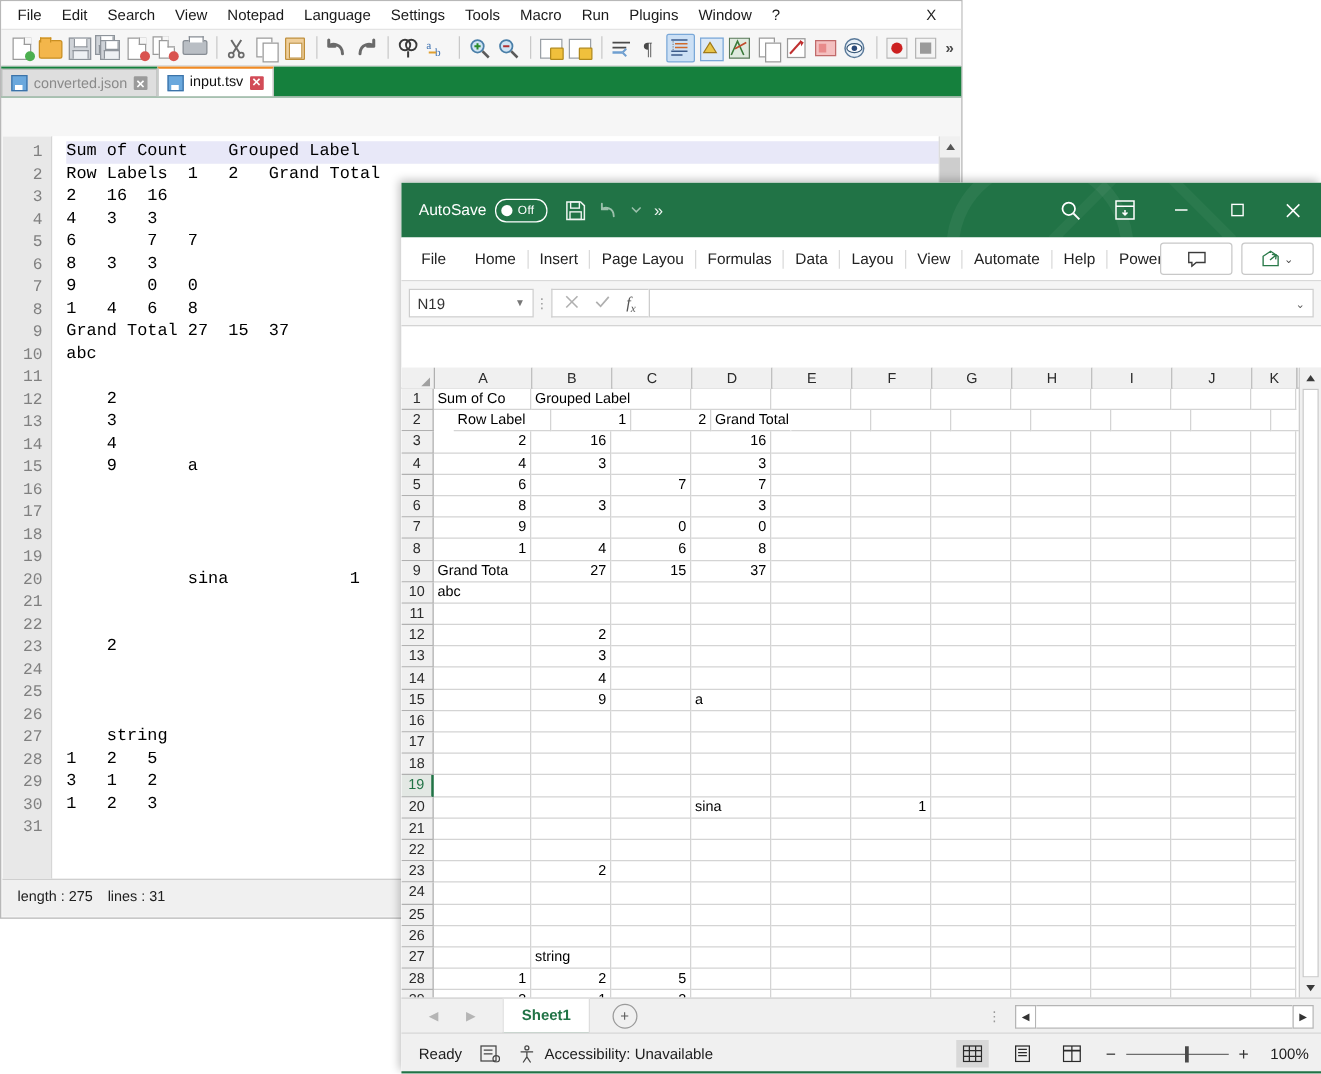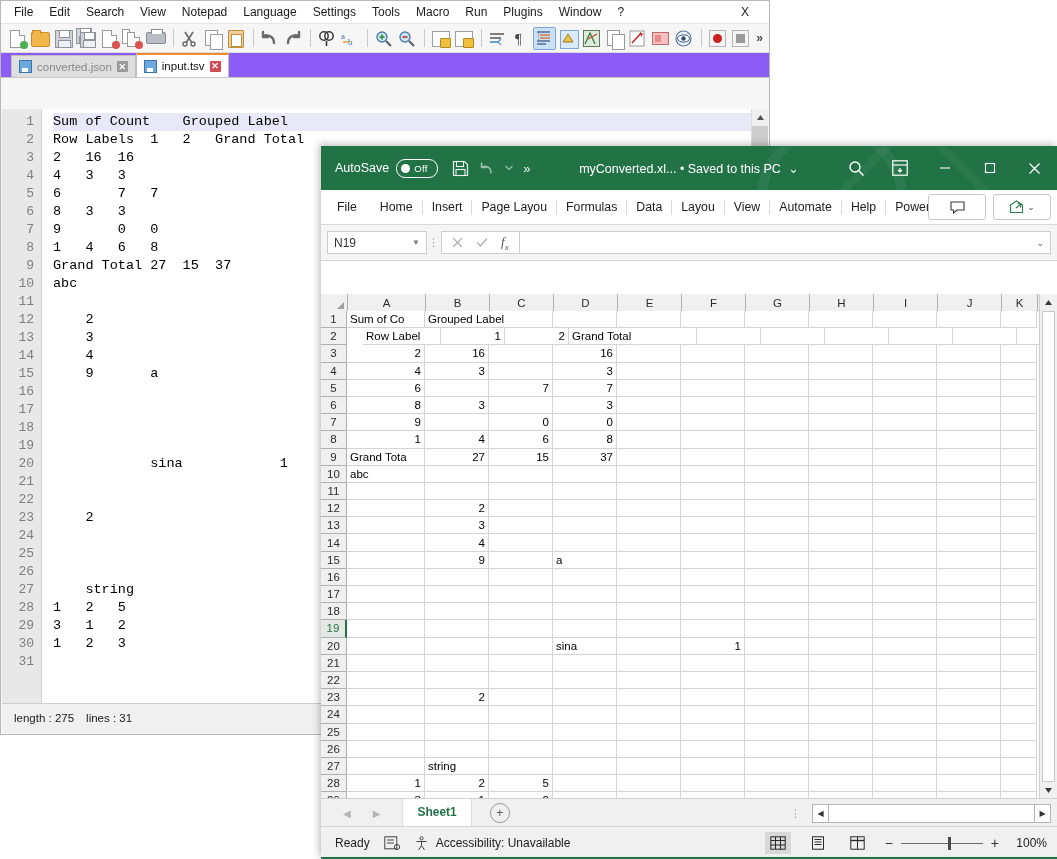--- a/index.html
+++ b/index.html
@@ -74,22 +74,22 @@
   .g-print:before{content:"";position:absolute;left:4px;top:-4px;width:10px;height:4px;background:#fff;border:1px solid #868c93;border-bottom:none;}
   .g-copy{position:absolute;left:3px;top:2px;width:11px;height:14px;background:#fff;border:1px solid #9a9a9a;}
   .g-copy:after{content:"";position:absolute;left:4px;top:3px;width:11px;height:14px;background:#fff;border:1px solid #9a9a9a;}
   .g-paste{position:absolute;left:3px;top:2px;width:14px;height:16px;background:#f0cf9a;border:1px solid #bf8f3b;border-radius:1px;}
   .g-paste:after{content:"";position:absolute;left:2px;top:3px;width:9px;height:11px;background:#fff;border:1px solid #bf8f3b;}
   .g-lockdoc{position:absolute;left:2px;top:3px;width:16px;height:14px;background:#fff;border:1px solid #9aa0a6;}
   .g-lockdoc:after{content:"";position:absolute;right:-2px;bottom:-2px;width:9px;height:8px;background:#f0c03c;border:1px solid #b28a1c;border-radius:1px;}
   .g-blue{position:absolute;left:2px;top:2px;width:17px;height:17px;background:#dce9f7;border:1px solid #7ba7d7;}
 
   .npp-tabs{
-    height:24px;background:#8b5cf6;display:flex;align-items:flex-end;
-    padding-left:10px;border-bottom:1px solid #c7c7c7;
+    height:24px;background:#15803d;display:flex;align-items:flex-end;
+    padding-left:0;border-bottom:1px solid #c7c7c7;
   }
   .npp-tab{
     height:21px;display:flex;align-items:center;gap:5px;padding:0 7px;
     font-size:11.5px;background:#dedede;border:1px solid #bfbfbf;border-bottom:none;
     color:#8a8a8a;cursor:default;
   }
   .npp-tab.active{
     background:#ffffff;color:#111;border-top:2px solid #f08a24;height:22px;
   }
   .tab-ico{width:11px;height:11px;background:#6aa8dd;border:1px solid #3c73a8;position:relative;}
@@ -584,25 +584,20 @@
             </svg>
         </span>
         <span class="qicon dim">
           <svg width="8" height="6" viewBox="0 0 8 6">
               <path d="M0.5 1 L4 4.5 L7.5 1" stroke="#fff" stroke-width="1.2" fill="none"></path>
             </svg>
         </span>
         <span class="qicon" style="font-size:13px;">»</span>
       </div>
 
-      <div class="xl-docname">
-        <span>myConverted.xl...</span>
-        <span>• Saved to this PC</span>
-        <span style="margin-left:4px;">⌄</span>
-      </div>
 
       <div class="xl-right">
         <div class="ibtn">
           <svg width="17" height="17" viewBox="0 0 17 17">
               <circle cx="7" cy="7" r="5" fill="none" stroke="#fff" stroke-width="1.4"></circle>
               <line x1="10.8" y1="10.8" x2="15.5" y2="15.5" stroke="#fff" stroke-width="1.5"></line>
             </svg>
         </div>
         <div class="ibtn">
           <svg width="16" height="16" viewBox="0 0 16 16">

